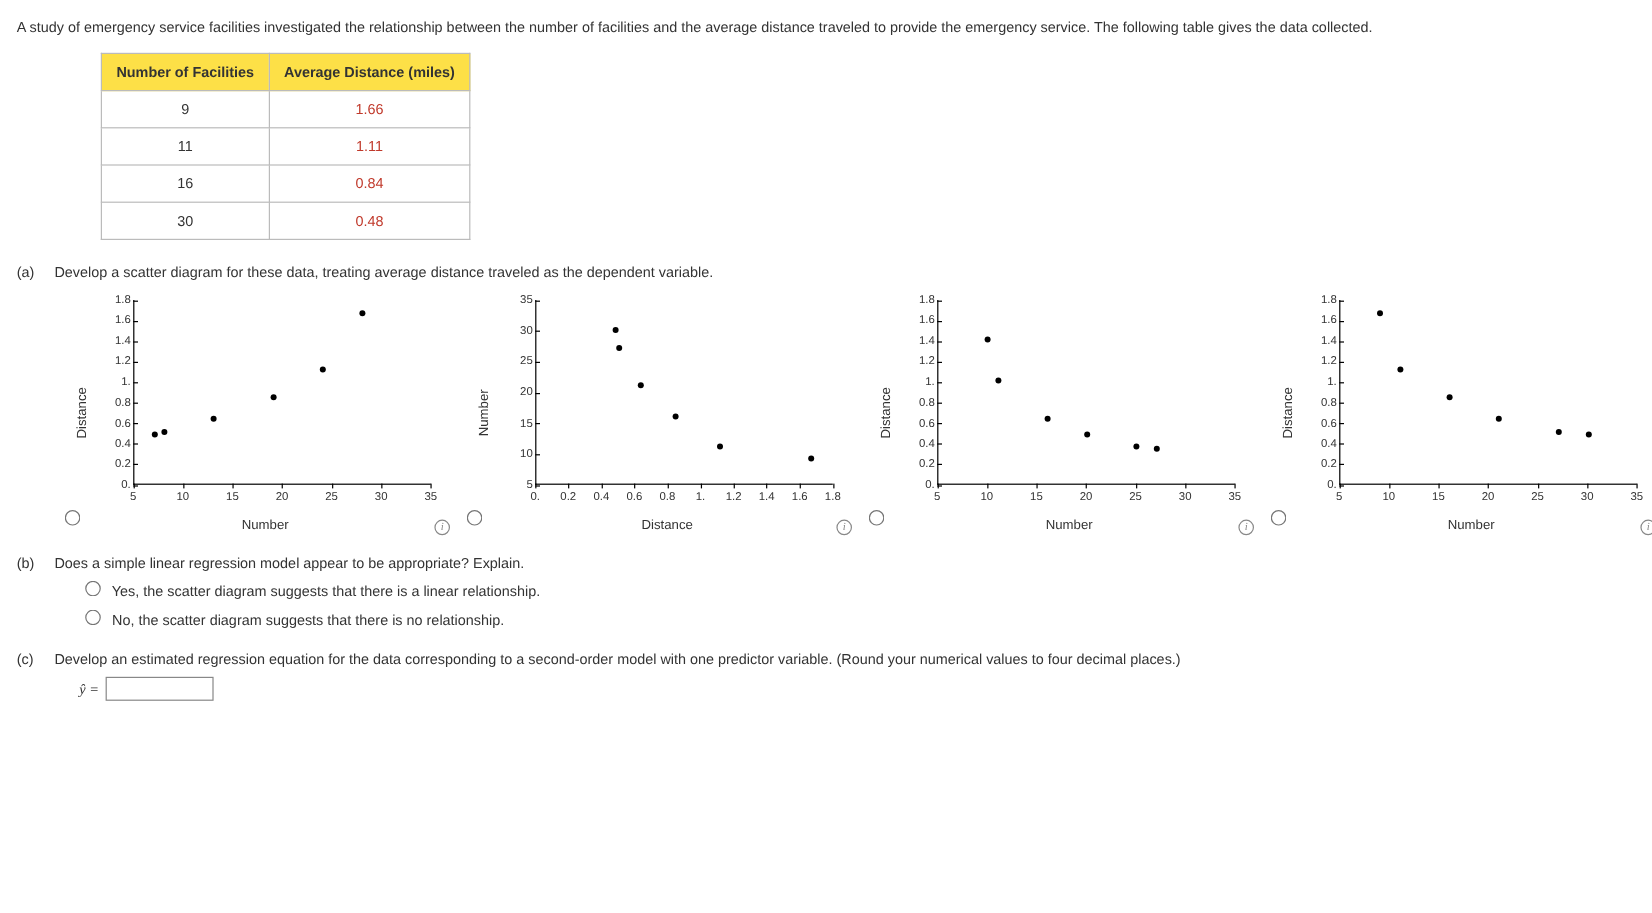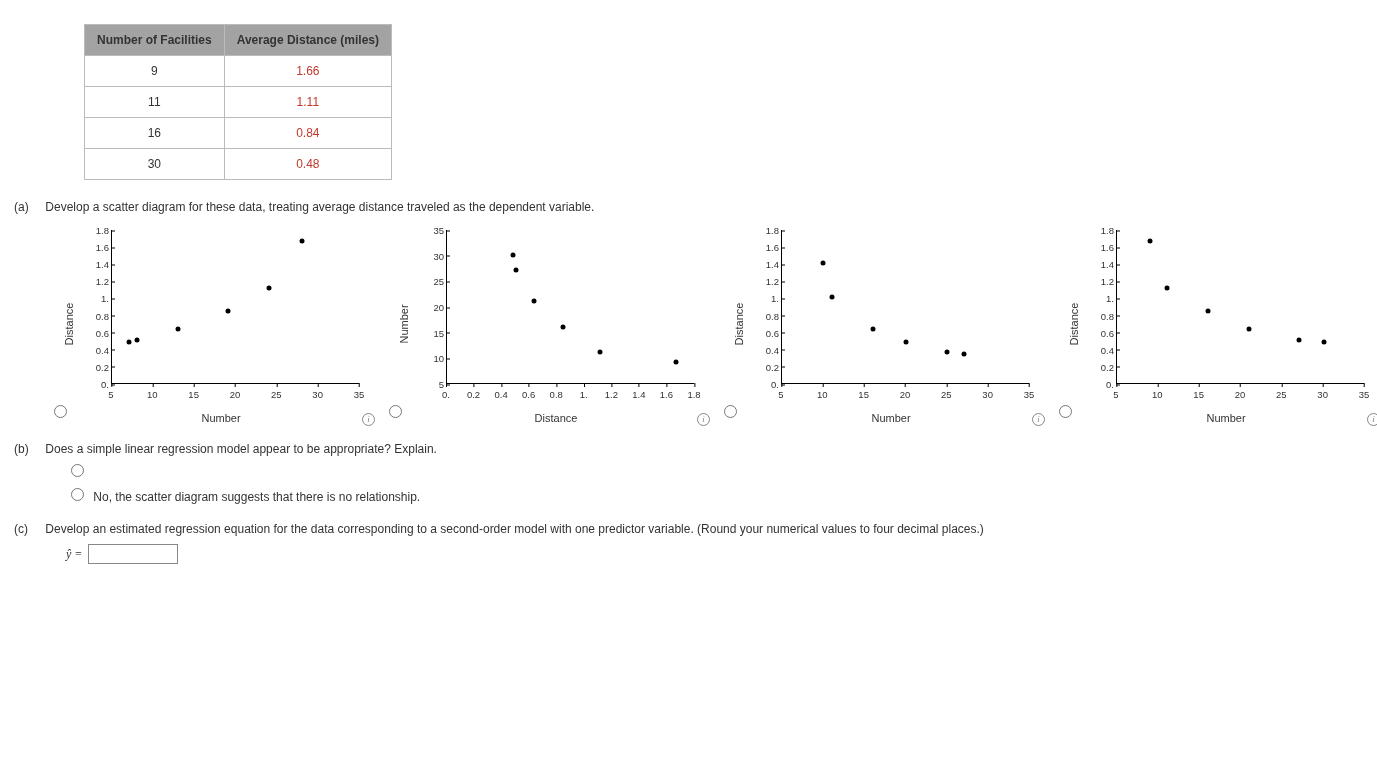--- a/index.html
+++ b/index.html
@@ -17,21 +17,21 @@
     margin: 14px 0 20px 70px;
   }
   .data-table th, .data-table td {
     border: 1px solid #bbb;
     padding: 8px 12px;
     text-align: center;
     font-size: 12px;
     font-weight: normal;
   }
   .data-table th {
-    background: #a3a3a3;
+    background: #fde047;
     font-weight: bold;
   }
   .data-table td.val { color: #c0392b; }
   .q-label { display: inline-block; width: 28px; }
   .question { margin-bottom: 18px; }
   .charts-row {
     display: flex;
     flex-wrap: nowrap;
     gap: 18px;
     margin: 10px 0 0 40px;
@@ -153,20 +153,21 @@
     width: 90px;
     height: 20px;
     border: 1px solid #888;
     padding: 0 4px;
   }
 </style>
 </head>
 <body>
 
 <div class="intro">
+  <p>A study of emergency service facilities investigated the relationship between the number of facilities and the average distance traveled to provide the emergency service. The following table gives the data collected.</p>
 </div>
 
 <table class="data-table">
   <thead>
     <tr>
       <th>Number of Facilities</th>
       <th>Average Distance (miles)</th>
     </tr>
   </thead>
   <tbody id="table-body">
@@ -335,20 +336,21 @@
       </div>
     </div>
 </div>
 
 <div class="question">
   <span class="q-label">(b)</span>
   <span>Does a simple linear regression model appear to be appropriate? Explain.</span>
   <div class="radio-group">
     <label>
       <input type="radio" name="qb" style="">
+      <span>Yes, the scatter diagram suggests that there is a linear relationship.</span>
     </label>
     <label>
       <input type="radio" name="qb" style="">
       <span>No, the scatter diagram suggests that there is no relationship.</span>
     </label>
   </div>
 </div>
 
 <div class="question">
   <span class="q-label">(c)</span>

